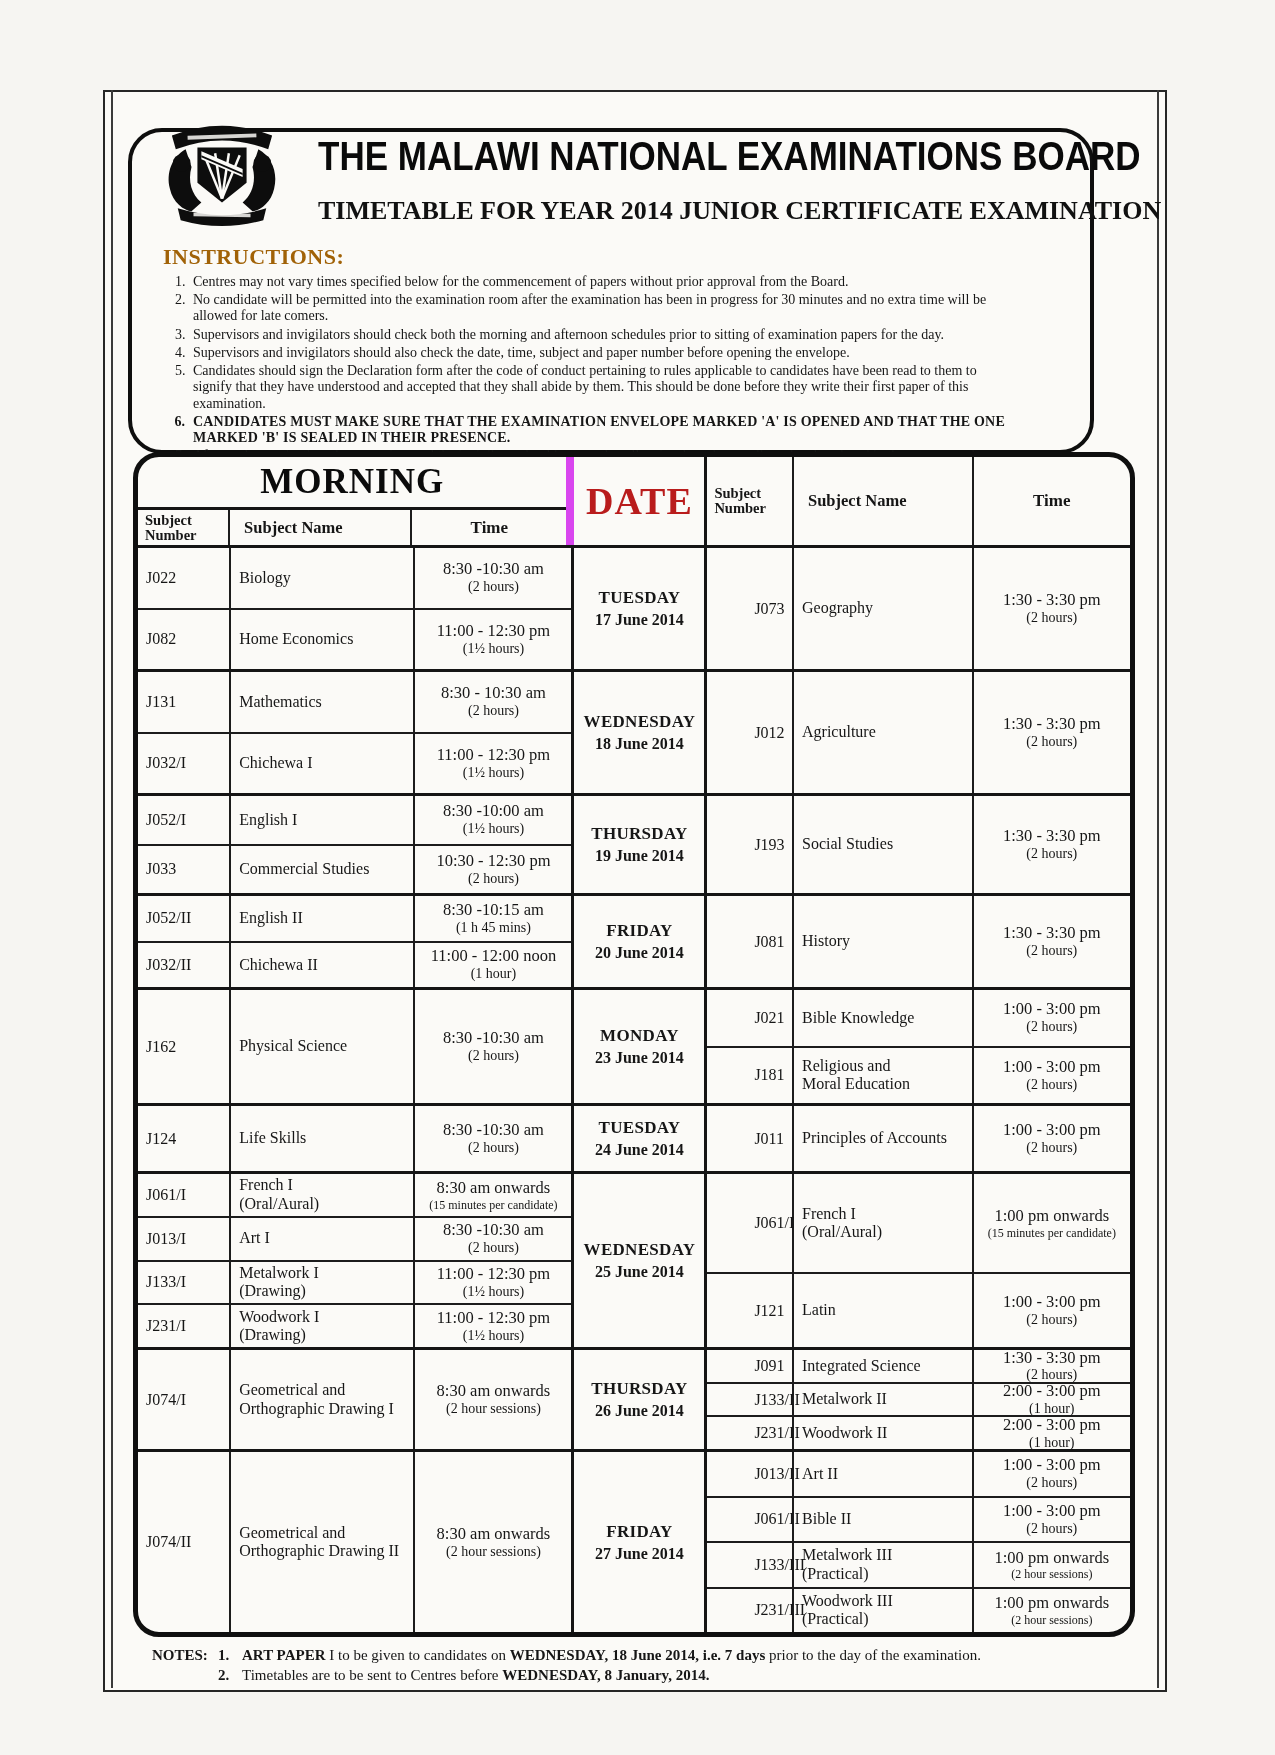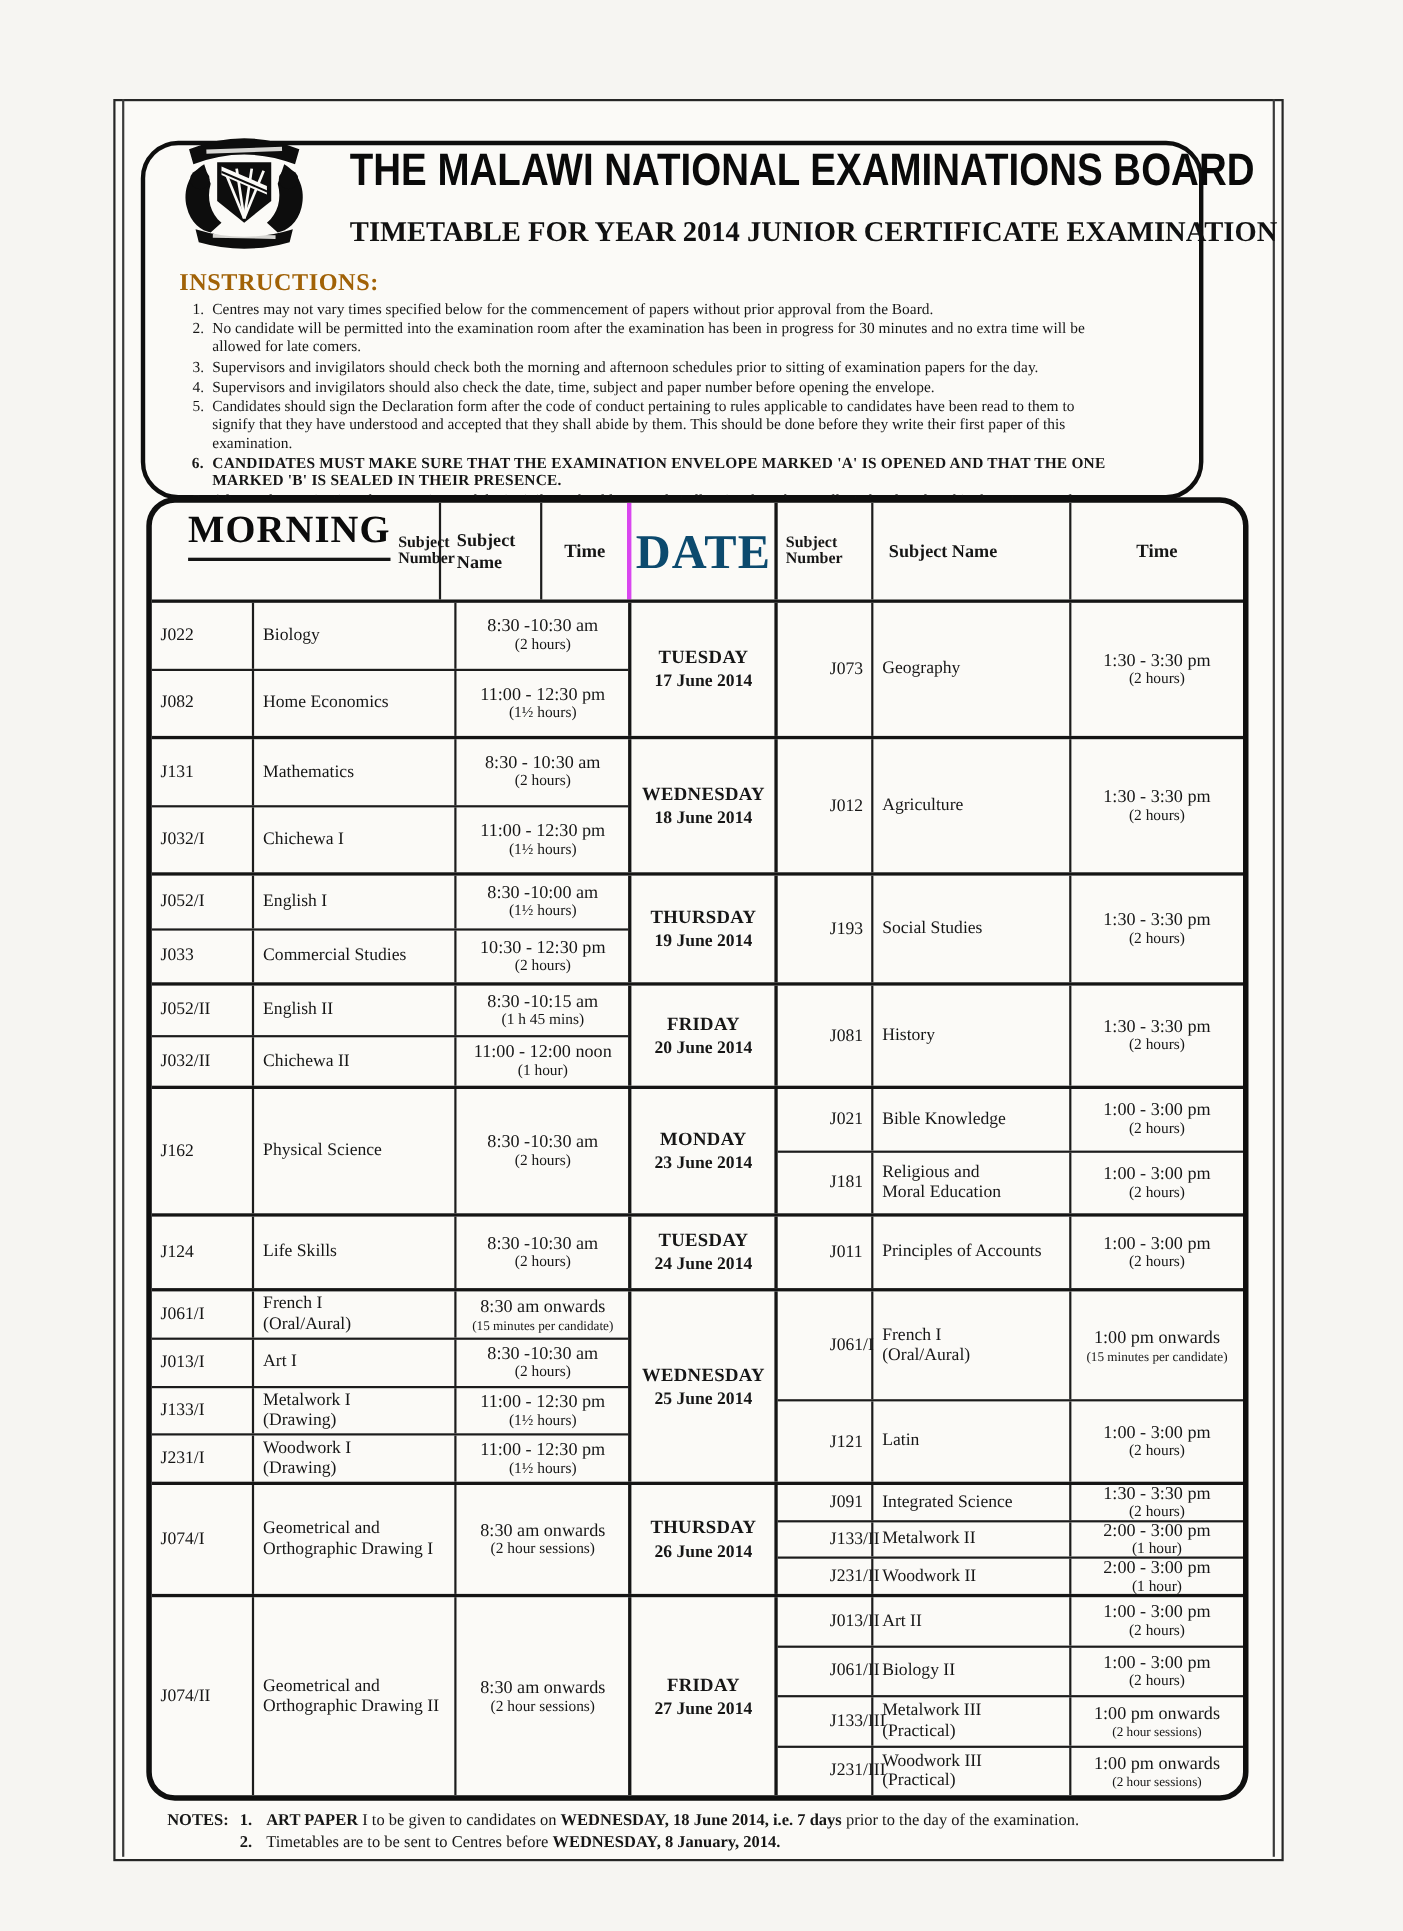--- a/index.html
+++ b/index.html
@@ -15,31 +15,31 @@
   .doc-title{position:absolute;left:318px;top:196px;width:780px;font-weight:bold;font-size:26px;white-space:nowrap;color:#111;}
   .instr{position:absolute;left:163px;top:244px;width:855px;}
   .instr-h{font-weight:bold;font-size:22px;letter-spacing:.5px;margin-bottom:4px;color:#a16207;}
   .instr ol{margin:0;padding:0 0 0 26px;font-size:14px;line-height:1.16;}
   .instr li{margin:0 0 2px 0;padding-left:4px;}
   .instr li.bold{font-weight:bold;letter-spacing:.2px;}
   
   .tbl{position:absolute;left:133px;top:452px;width:1002px;height:1185px;border:5px solid #0f0f0f;border-radius:26px;overflow:hidden;display:flex;flex-direction:column;background:#fbfaf7;box-sizing:border-box;}
   .thead{display:flex;height:88px;flex:0 0 auto;}
   .sec{box-sizing:border-box;}
-  .sec.m{width:44%;border-right:4px solid #d946ef;display:flex;padding-left:33px;}
+  .sec.m{width:44%;border-right:8px solid #d946ef;display:flex;flex-direction:column;}
   .sec.d{width:13.4%;border-right:3px solid #151515;display:flex;align-items:center;justify-content:center;}
   .sec.a{flex:1;display:flex;flex-direction:column;}
   .band{height:50px;border-bottom:3px solid #151515;display:flex;align-items:center;justify-content:center;font-weight:bold;font-size:35px;letter-spacing:1px;color:#0b0b0b;}
   .hcols{display:flex;flex:1;}
   .hc{box-sizing:border-box;font-weight:bold;display:flex;align-items:center;}
   .hc.n1{width:21.5%;border-right:2px solid #1c1c1c;font-size:14.5px;line-height:1.02;padding-left:7px;}
   .hc.n2{width:42.5%;border-right:2px solid #1c1c1c;font-size:16.5px;padding-left:14px;}
   .hc.n3{flex:1;justify-content:center;font-size:17px;}
   .a .hc.n1{width:20.5%;}
-  .date-t{font-weight:bold;font-size:44px;letter-spacing:1px;color:#0c4a6e;}
+  .date-t{font-weight:bold;font-size:38px;letter-spacing:1px;color:#b91c1c;}
   
   .grp{display:flex;border-top:3px solid #151515;box-sizing:border-box;flex:0 0 auto;}
   .grp.last{flex:1;}
   .gm{width:44%;border-right:3px solid #151515;display:flex;flex-direction:column;box-sizing:border-box;}
   .gd{width:13.4%;border-right:3px solid #151515;display:flex;flex-direction:column;align-items:center;justify-content:center;text-align:center;box-sizing:border-box;}
   .ga{flex:1;display:flex;flex-direction:column;}
   .row{display:flex;flex:1;min-height:0;}
   .row + .row{border-top:2px solid #1c1c1c;}
   .cell{box-sizing:border-box;display:flex;flex-direction:column;justify-content:center;}
   .cell.num{width:21.5%;border-right:2px solid #1c1c1c;font-size:16px;padding-left:8px;}
@@ -516,21 +516,21 @@
               <span>Art II</span>
             </div>
           <div class="cell time">
               <span>1:00 - 3:00 pm</span>
               <span class="dur">(2 hours)</span>
             </div>
         </div>
         <div class="row">
           <div class="cell num">J061/II</div>
           <div class="cell name">
-              <span>Biology II</span>
+              <span>Bible II</span>
             </div>
           <div class="cell time">
               <span>1:00 - 3:00 pm</span>
               <span class="dur">(2 hours)</span>
             </div>
         </div>
         <div class="row">
           <div class="cell num">J133/III</div>
           <div class="cell name">
               <span>Metalwork III</span>

